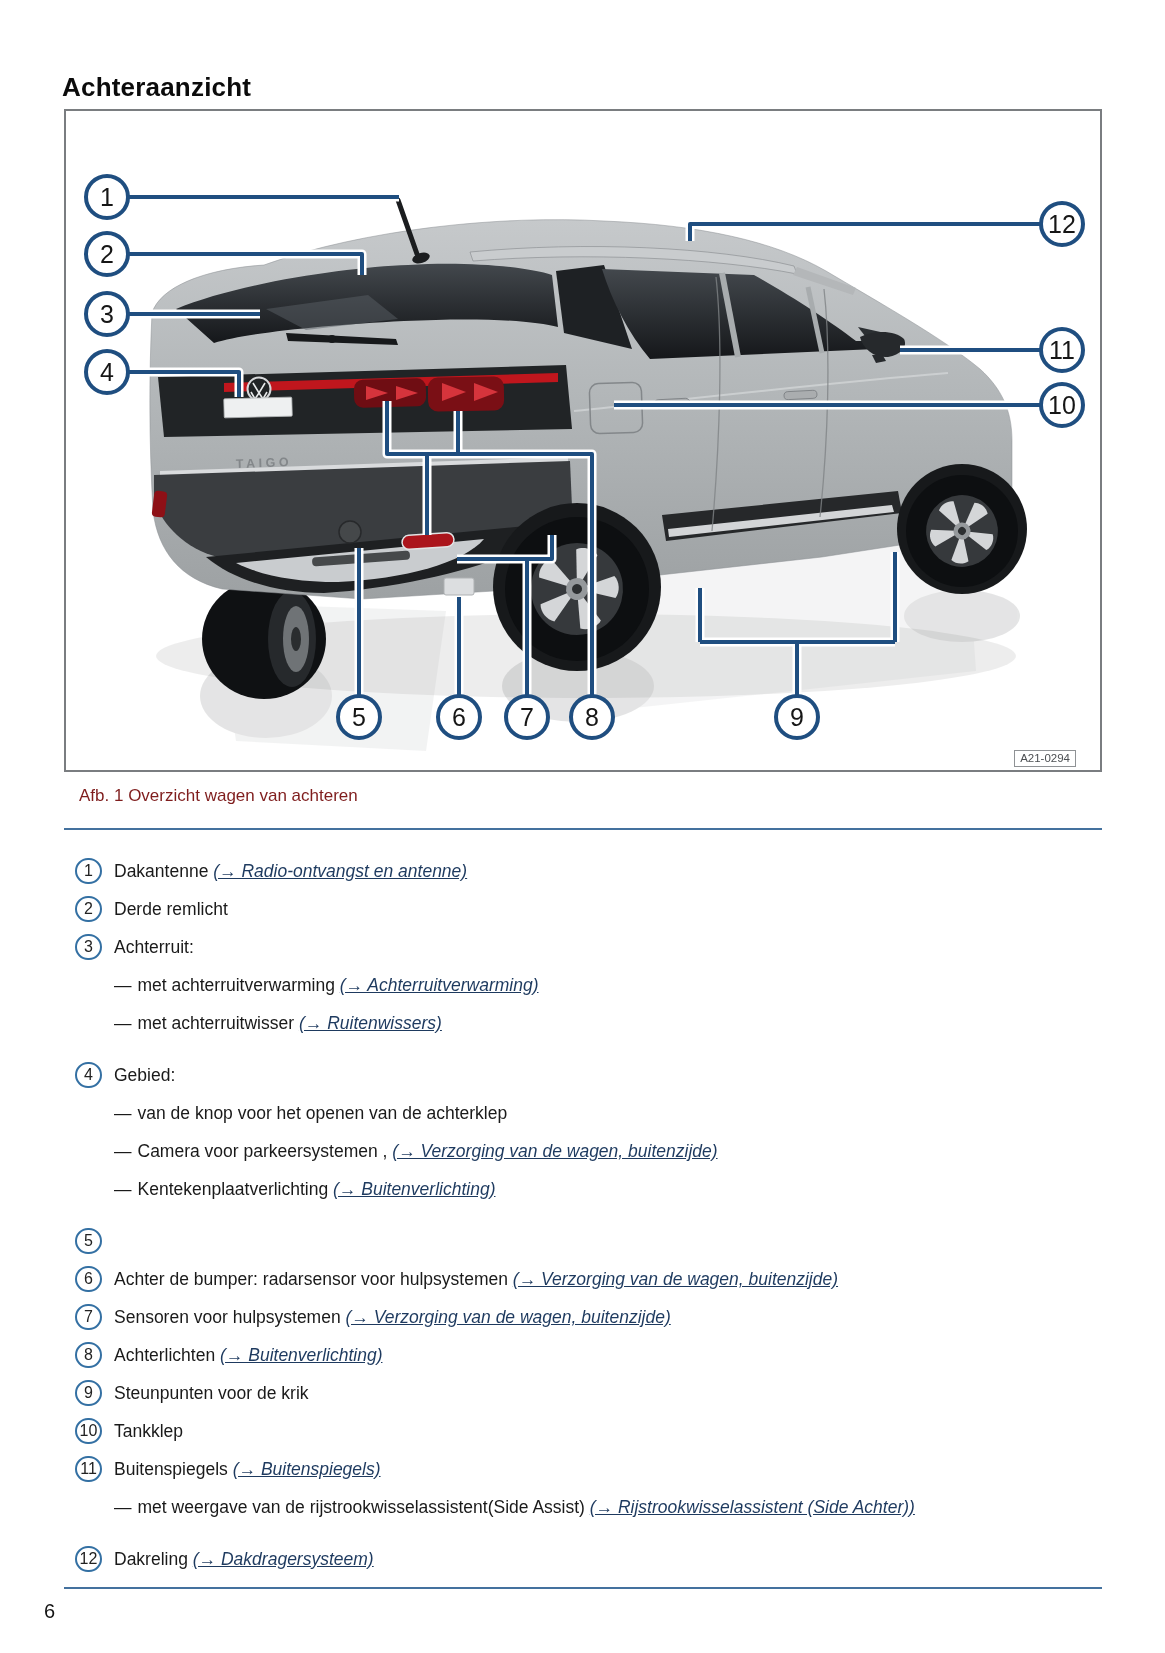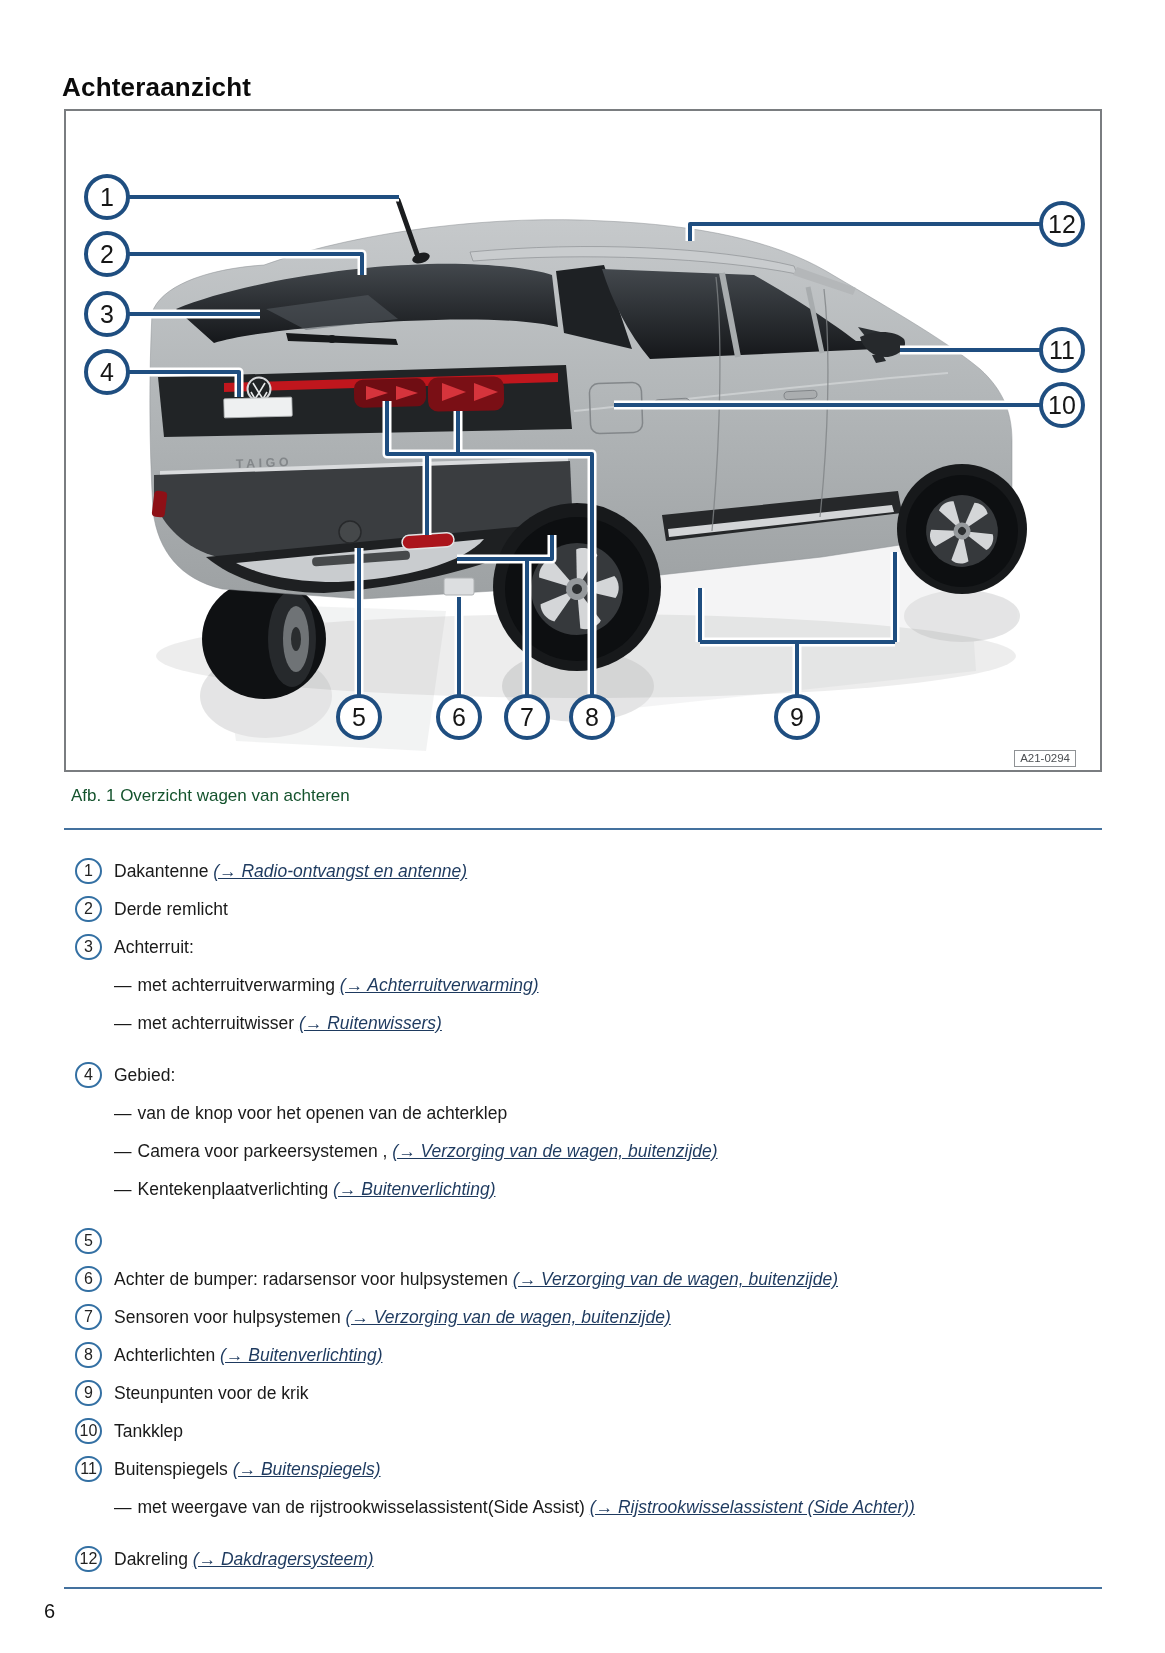--- a/index.html
+++ b/index.html
@@ -14,21 +14,21 @@
   .figure{
     position:absolute;left:64px;top:109px;width:1038px;height:663px;
     border:2px solid #7a7d80;box-sizing:border-box;background:#fff;
   }
   .figure svg{display:block;width:100%;height:100%;}
   .figure-code{
     position:absolute;right:24px;bottom:3px;border:1px solid #8f9295;
     font-size:11.5px;line-height:15px;padding:0 5px;color:#4c4f52;background:#fff;margin-top:26px;
   }
   .figure-caption{
-    position:absolute;left:71px;top:786px;font-size:17px;color:#14532d;
+    position:absolute;left:79px;top:786px;font-size:17px;color:#7f1d1d;
   }
   .sep{position:absolute;left:64px;width:1038px;height:2px;background:#44719e;}
   .sep-top{top:828px;}
   .sep-bottom{top:1587px;}
   .legend{position:absolute;left:75px;top:858px;width:1030px;font-size:17.5px;}
   .lrow{display:flex;align-items:flex-start;margin-bottom:12px;}
   .lrow.gap{margin-top:26px;}
   .badge{
     flex:none;min-width:27px;height:26px;box-sizing:border-box;padding:0 2px;
     border:2px solid #3470a3;border-radius:15px;text-align:center;

